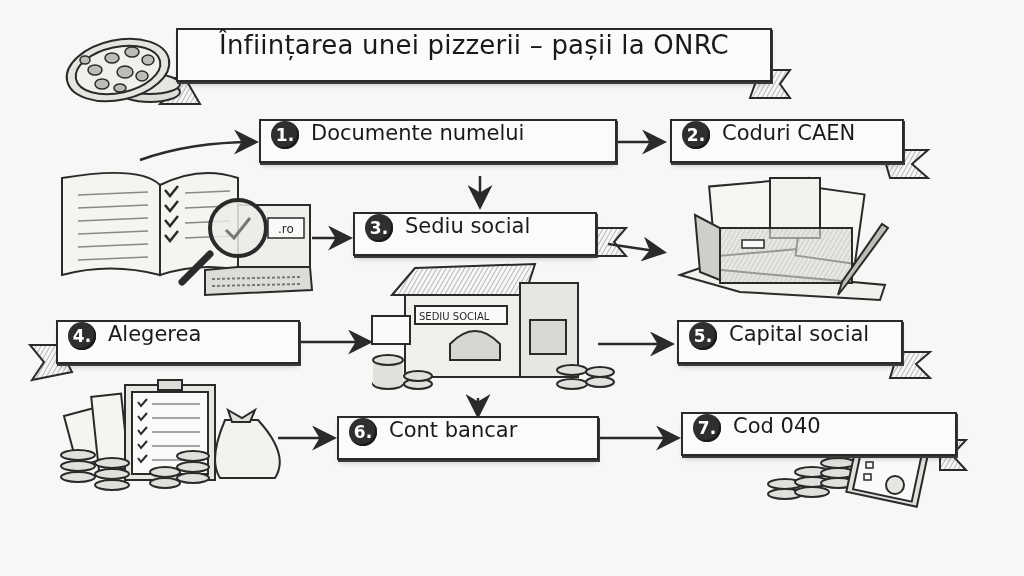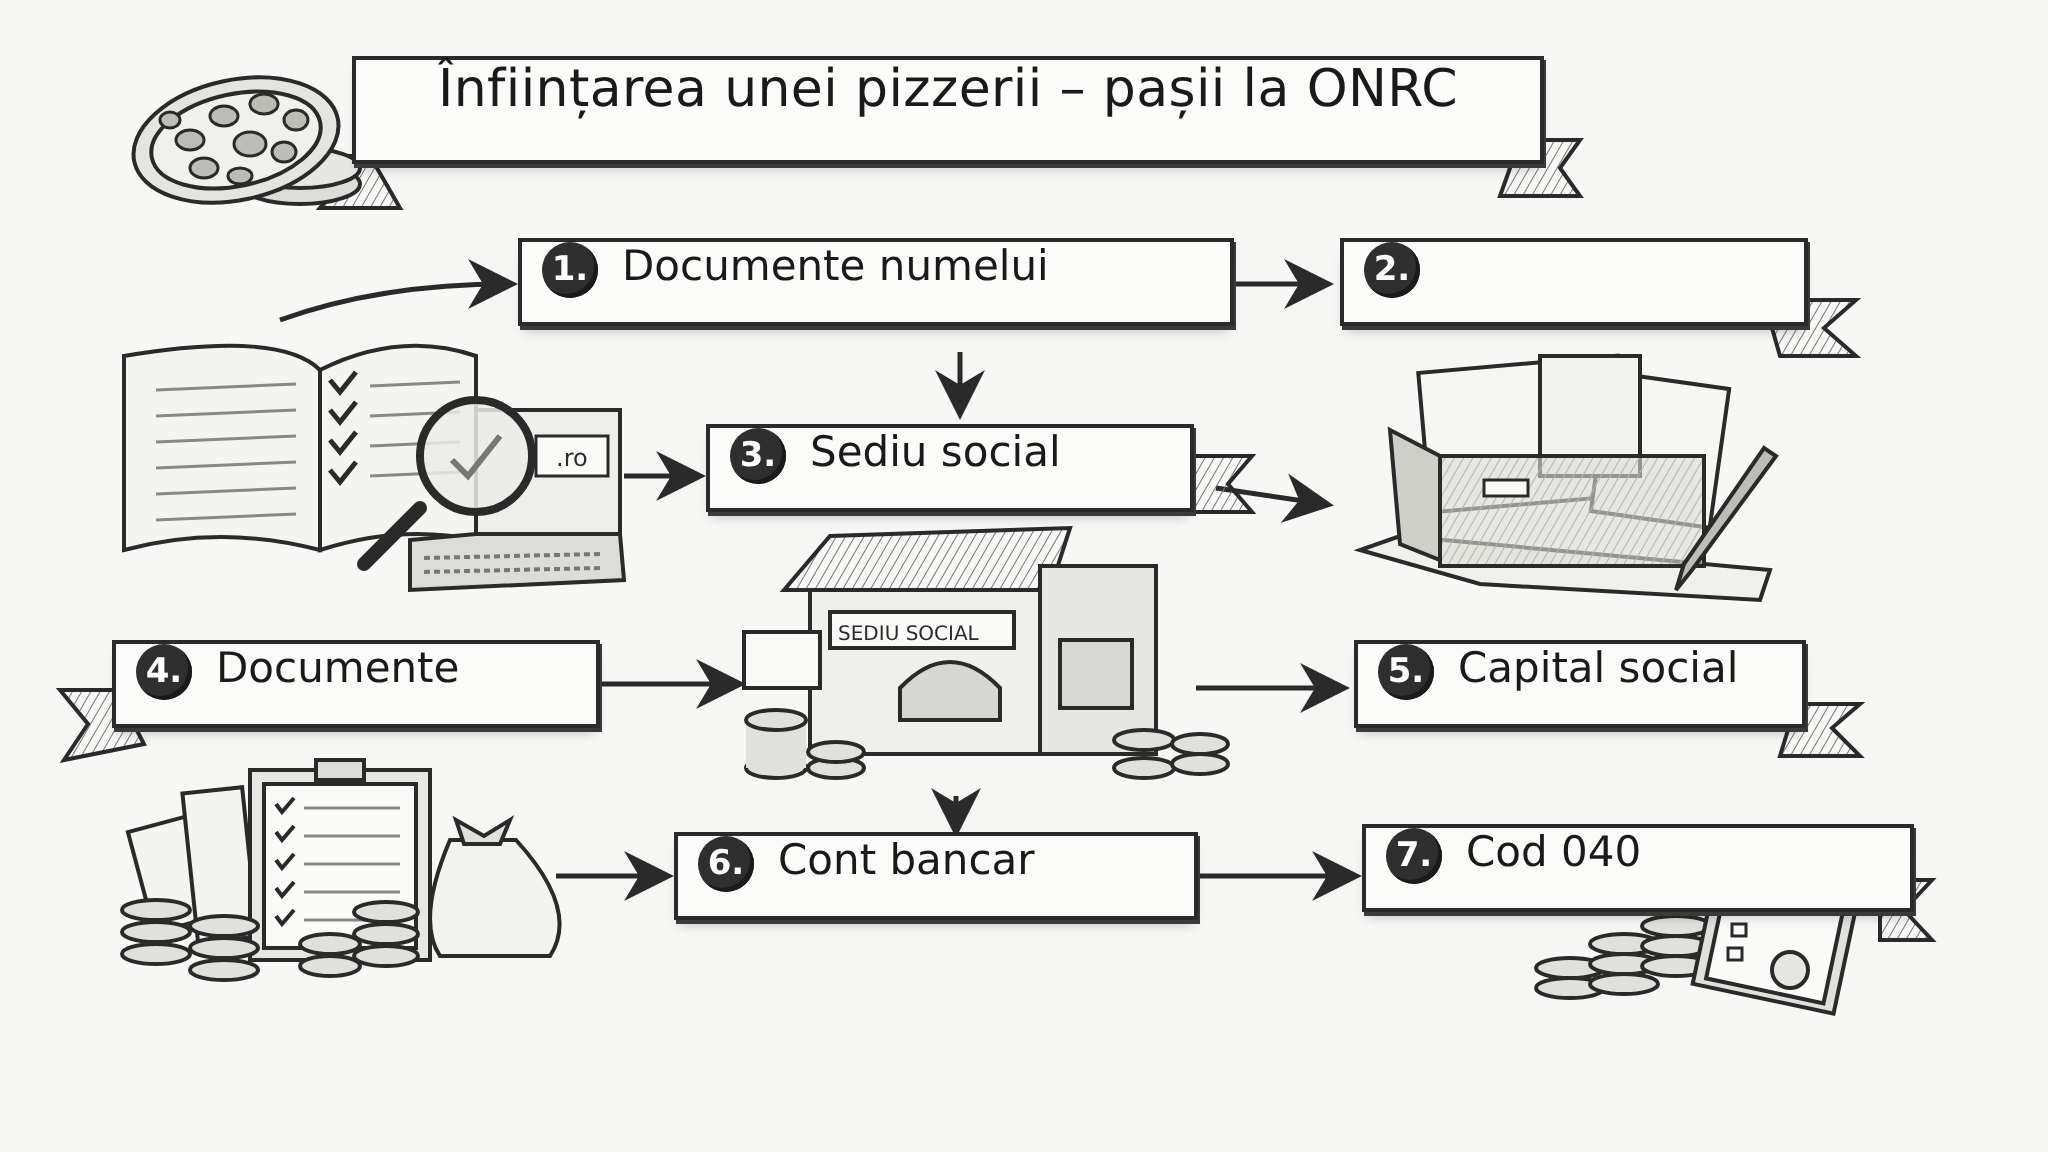--- a/index.html
+++ b/index.html
@@ -214,30 +214,31 @@
   <span class="label">Înființarea unei pizzerii – pașii la ONRC</span>
 </div>
 
 <div class="banner step-banner" style="left:259px; top:119px; width:358px; height:44px;">
   <span class="badge">1.</span>
   <span class="label">Documente numelui</span>
 </div>
 
 <div class="banner step-banner" style="left:670px; top:119px; width:234px; height:44px;">
   <span class="badge">2.</span>
+  <span class="label">Coduri CAEN</span>
 </div>
 
 <div class="banner step-banner" style="left:353px; top:212px; width:244px; height:44px;">
   <span class="badge">3.</span>
   <span class="label">Sediu social</span>
 </div>
 
 <div class="banner step-banner" style="left:56px; top:320px; width:244px; height:44px;">
   <span class="badge">4.</span>
-  <span class="label">Documente</span>
+  <span class="label">Alegerea</span>
 </div>
 
 <div class="banner step-banner" style="left:677px; top:320px; width:226px; height:44px;">
   <span class="badge">5.</span>
   <span class="label">Capital social</span>
 </div>
 
 <div class="banner step-banner" style="left:337px; top:416px; width:262px; height:44px;">
   <span class="badge">6.</span>
   <span class="label">Cont bancar</span>

